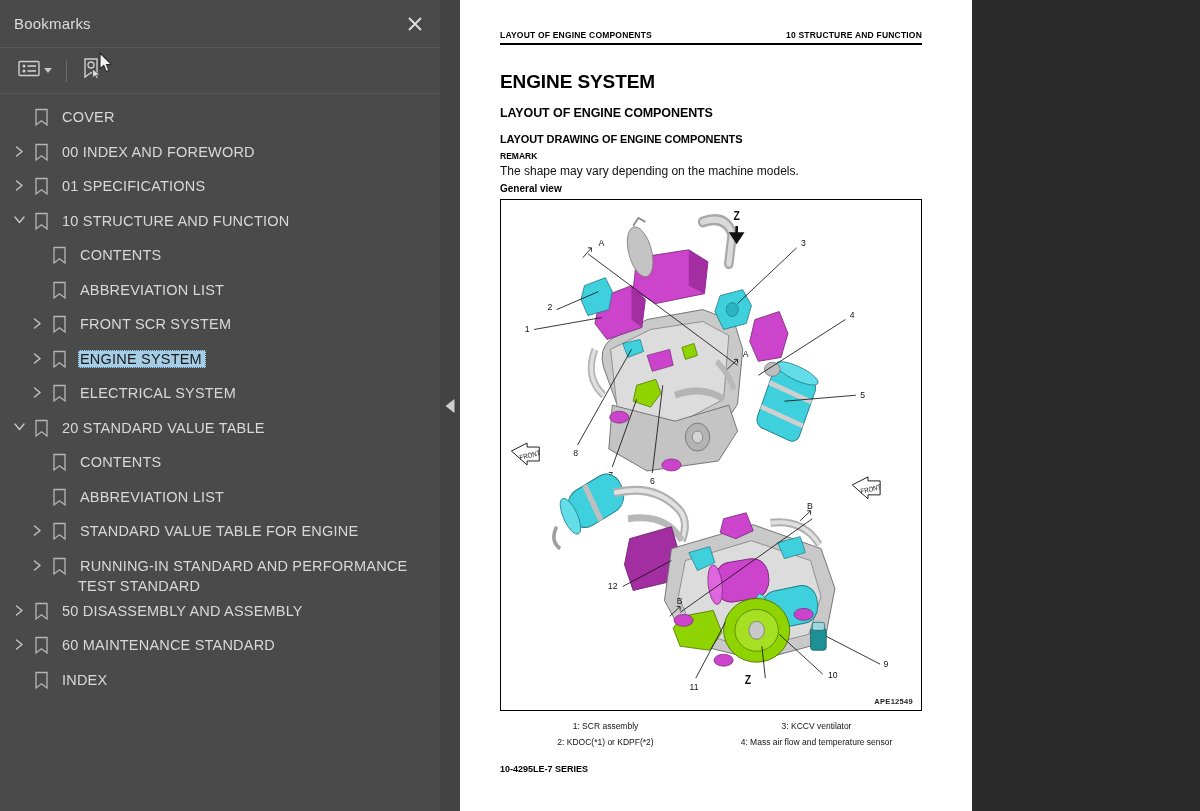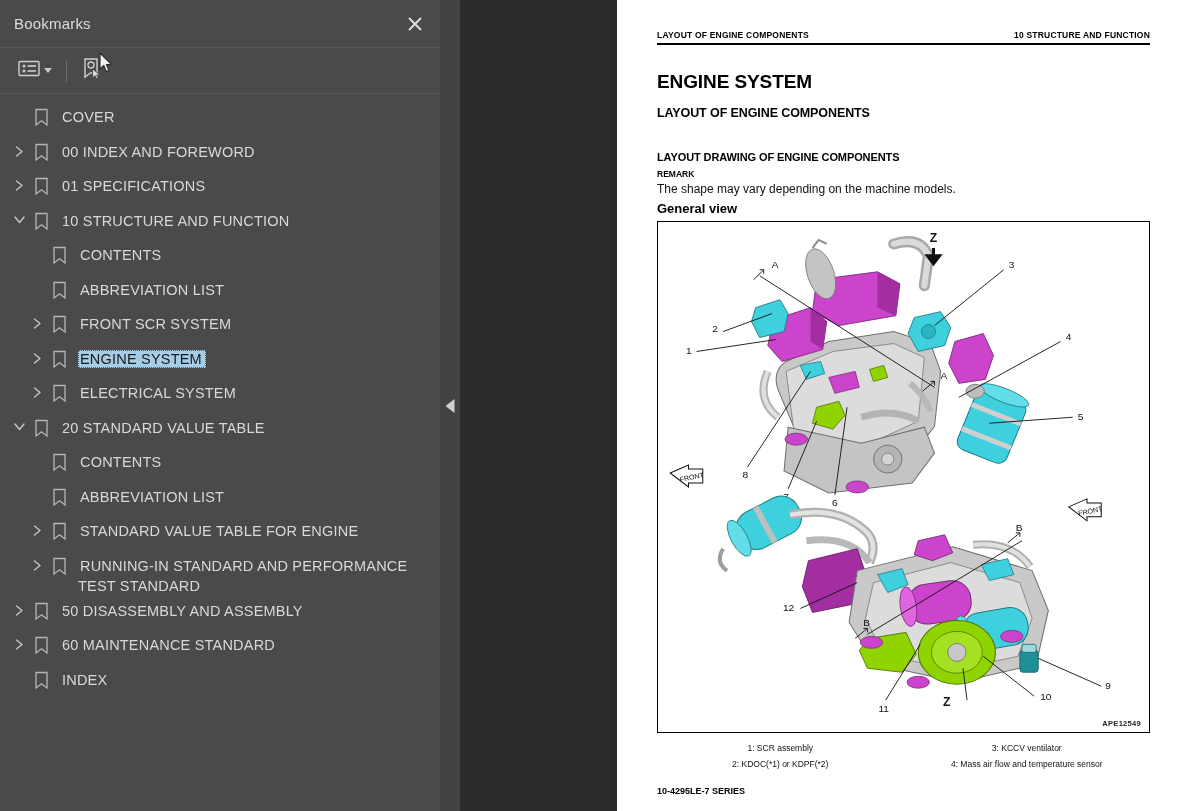--- a/index.html
+++ b/index.html
@@ -2,21 +2,21 @@
 <html><head>
 <meta charset="utf-8">
 <style>
   * { box-sizing: border-box; margin: 0; padding: 0; }
   html, body {
     width: 1200px; height: 811px;
     background: #2b2b2b;
     font-family: "Liberation Sans", sans-serif;
     overflow: hidden;
   }
-  .app { position: relative; width: 1200px; height: 811px; display: flex; }
+  .app { position: relative; width: 972px; height: 811px; display: flex; }
 
   
   .sidebar {
     width: 440px; height: 811px;
     background: #4a4a4a;
     display: flex; flex-direction: column;
     position: relative;
     flex: 0 0 440px;
   }
   .sb-header {
@@ -132,24 +132,24 @@
   .pg-header {
     display: flex; justify-content: space-between; align-items: baseline;
     font-size: 8.5px; font-weight: bold; color: #000;
     letter-spacing: .2px;
     padding-bottom: 3px;
   }
   .pg-header-rule { border-bottom: 2.5px solid #000; margin-bottom: 0; }
 
   .h1 { font-size: 19px; font-weight: bold; margin-top: 26px; letter-spacing: -.1px; }
   .h2 { font-size: 12.5px; font-weight: bold; margin-top: 13px; letter-spacing: -.1px; }
-  .h3 { font-size: 11px; font-weight: bold; margin-top: 31px; letter-spacing: -.1px; }
+  .h3 { font-size: 11px; font-weight: bold; margin-top: 13px; letter-spacing: -.1px; }
   .h4 { font-size: 8.5px; font-weight: bold; margin-top: 6px; }
   .body-txt { font-size: 12px; margin-top: 3px; color: #111; }
-  .h5 { font-size: 13px; font-weight: bold; margin-top: 5px; }
+  .h5 { font-size: 10px; font-weight: bold; margin-top: 5px; }
 
   .figure-box {
     margin-top: 5px;
     border: 1.5px solid #000;
     height: 512px;
     position: relative;
     background: #fff;
     overflow: hidden;
   }
   .fig-code {

